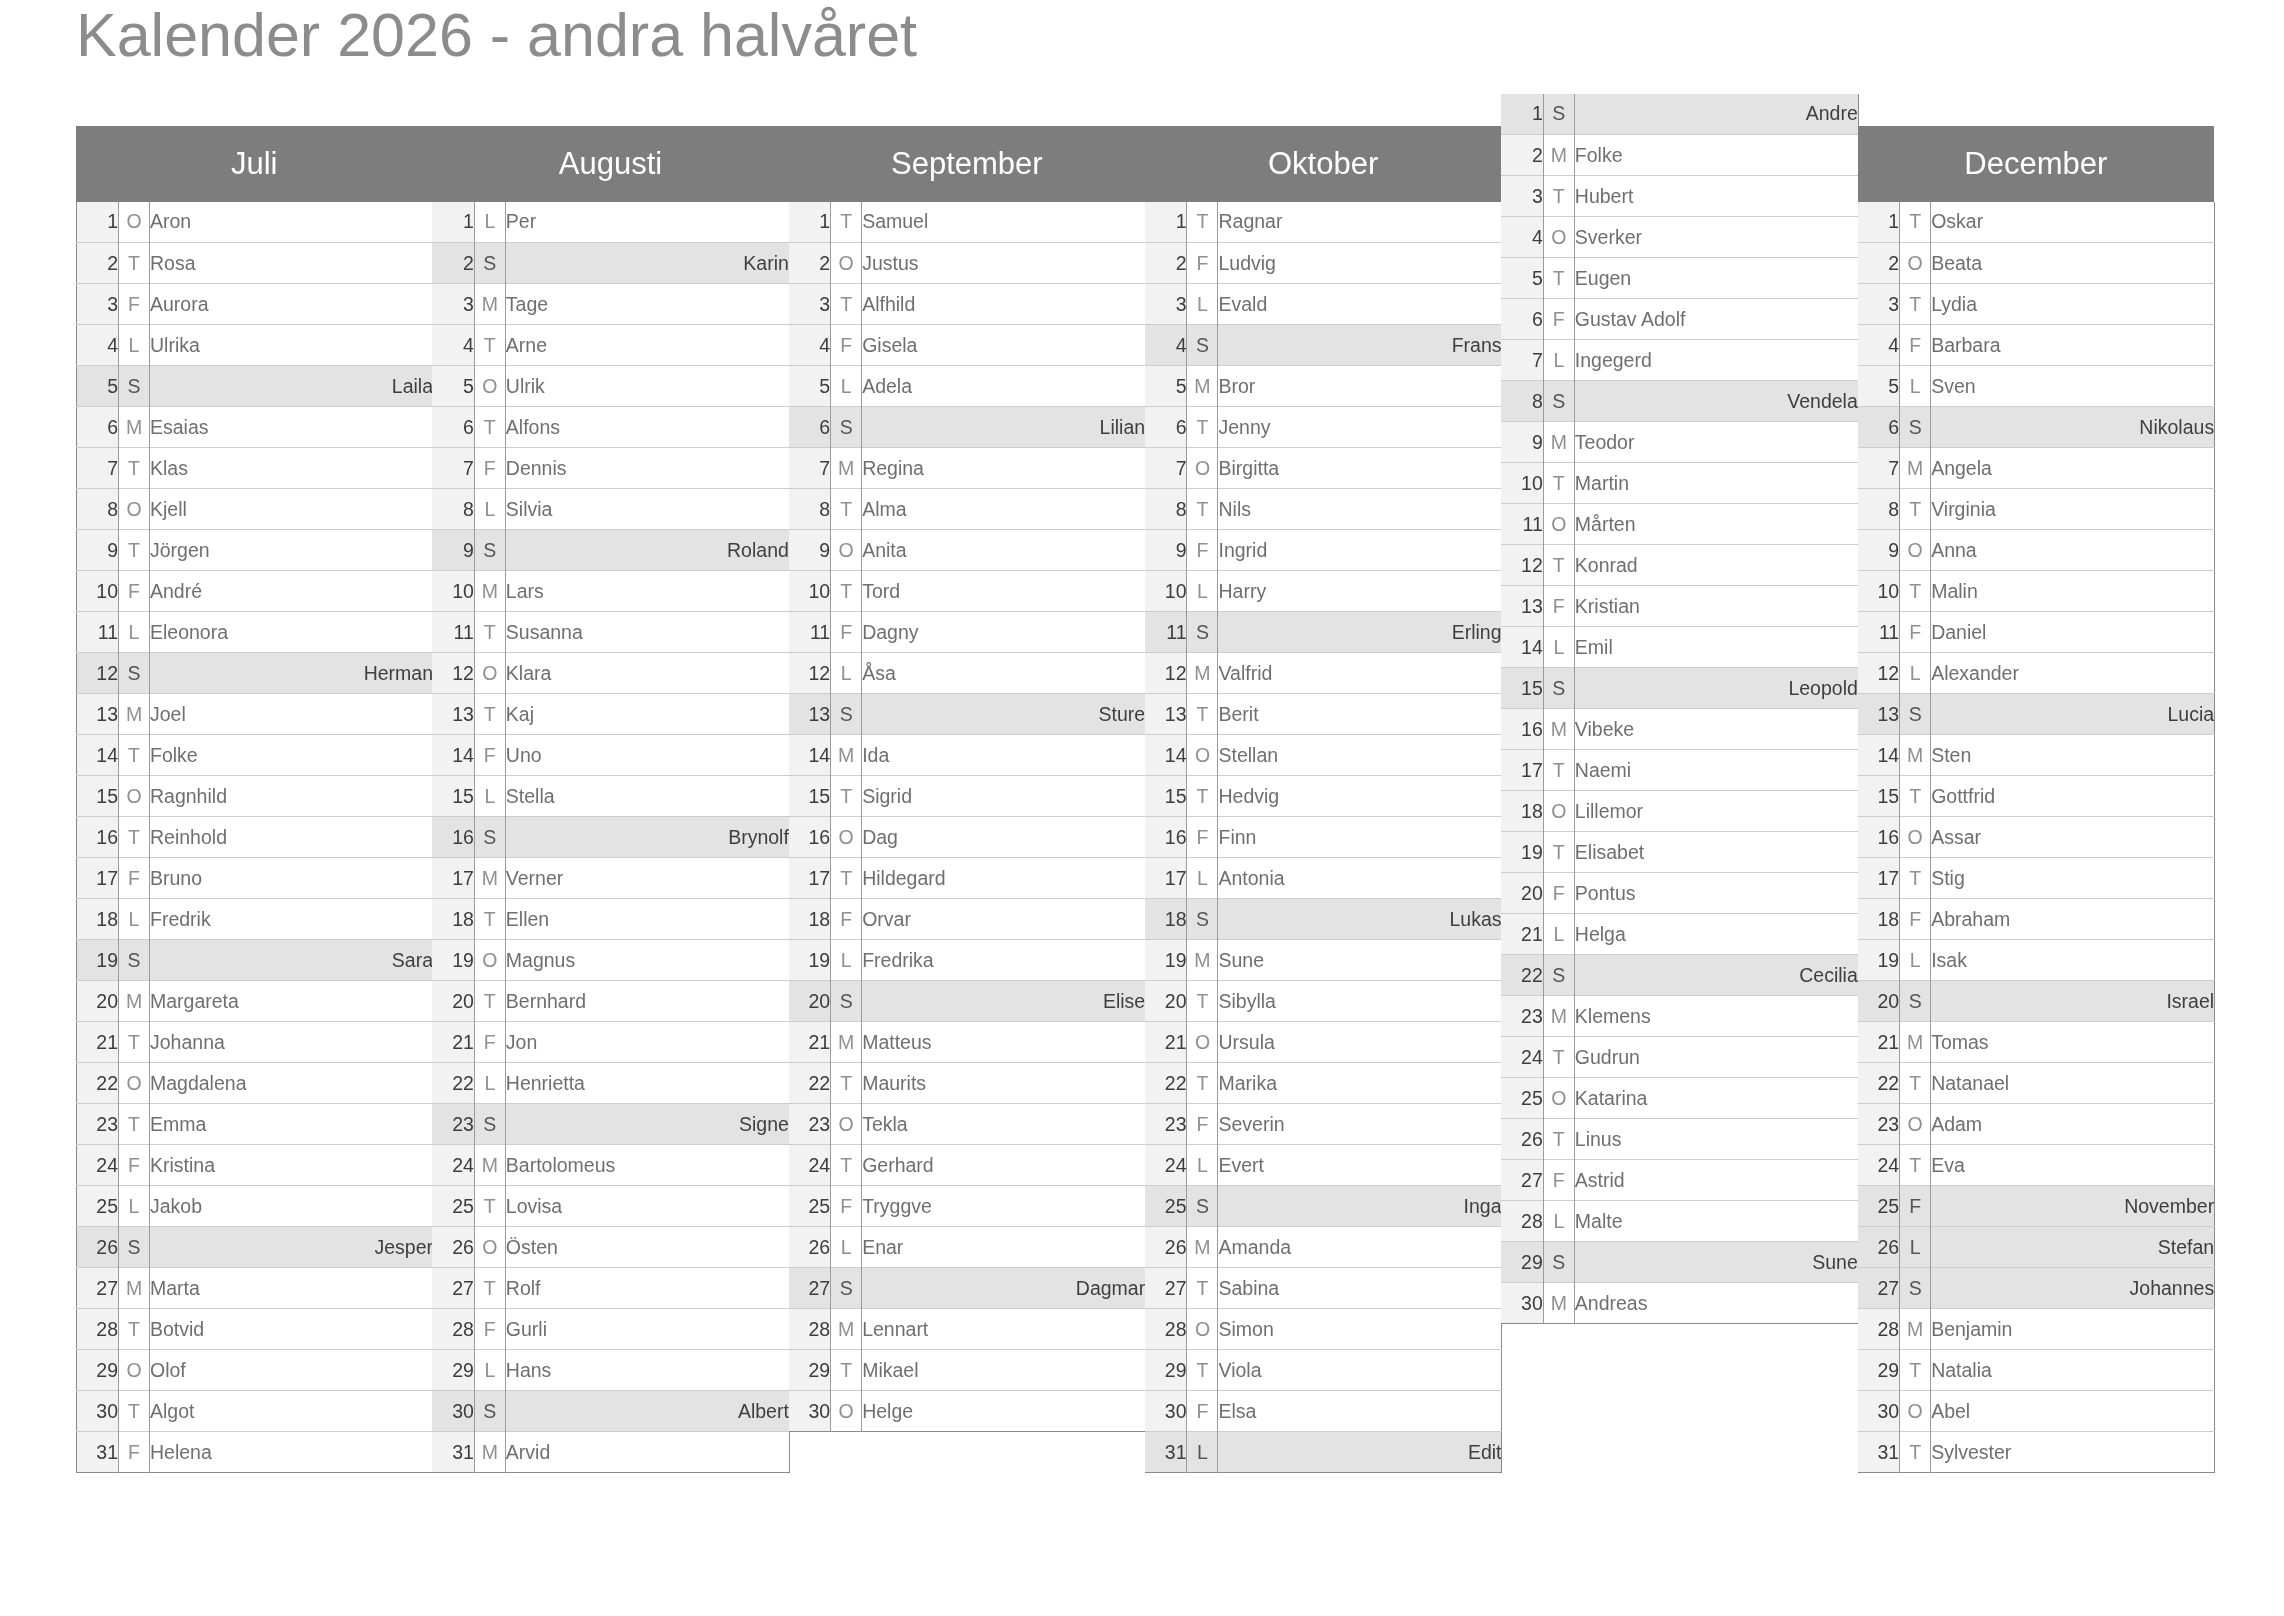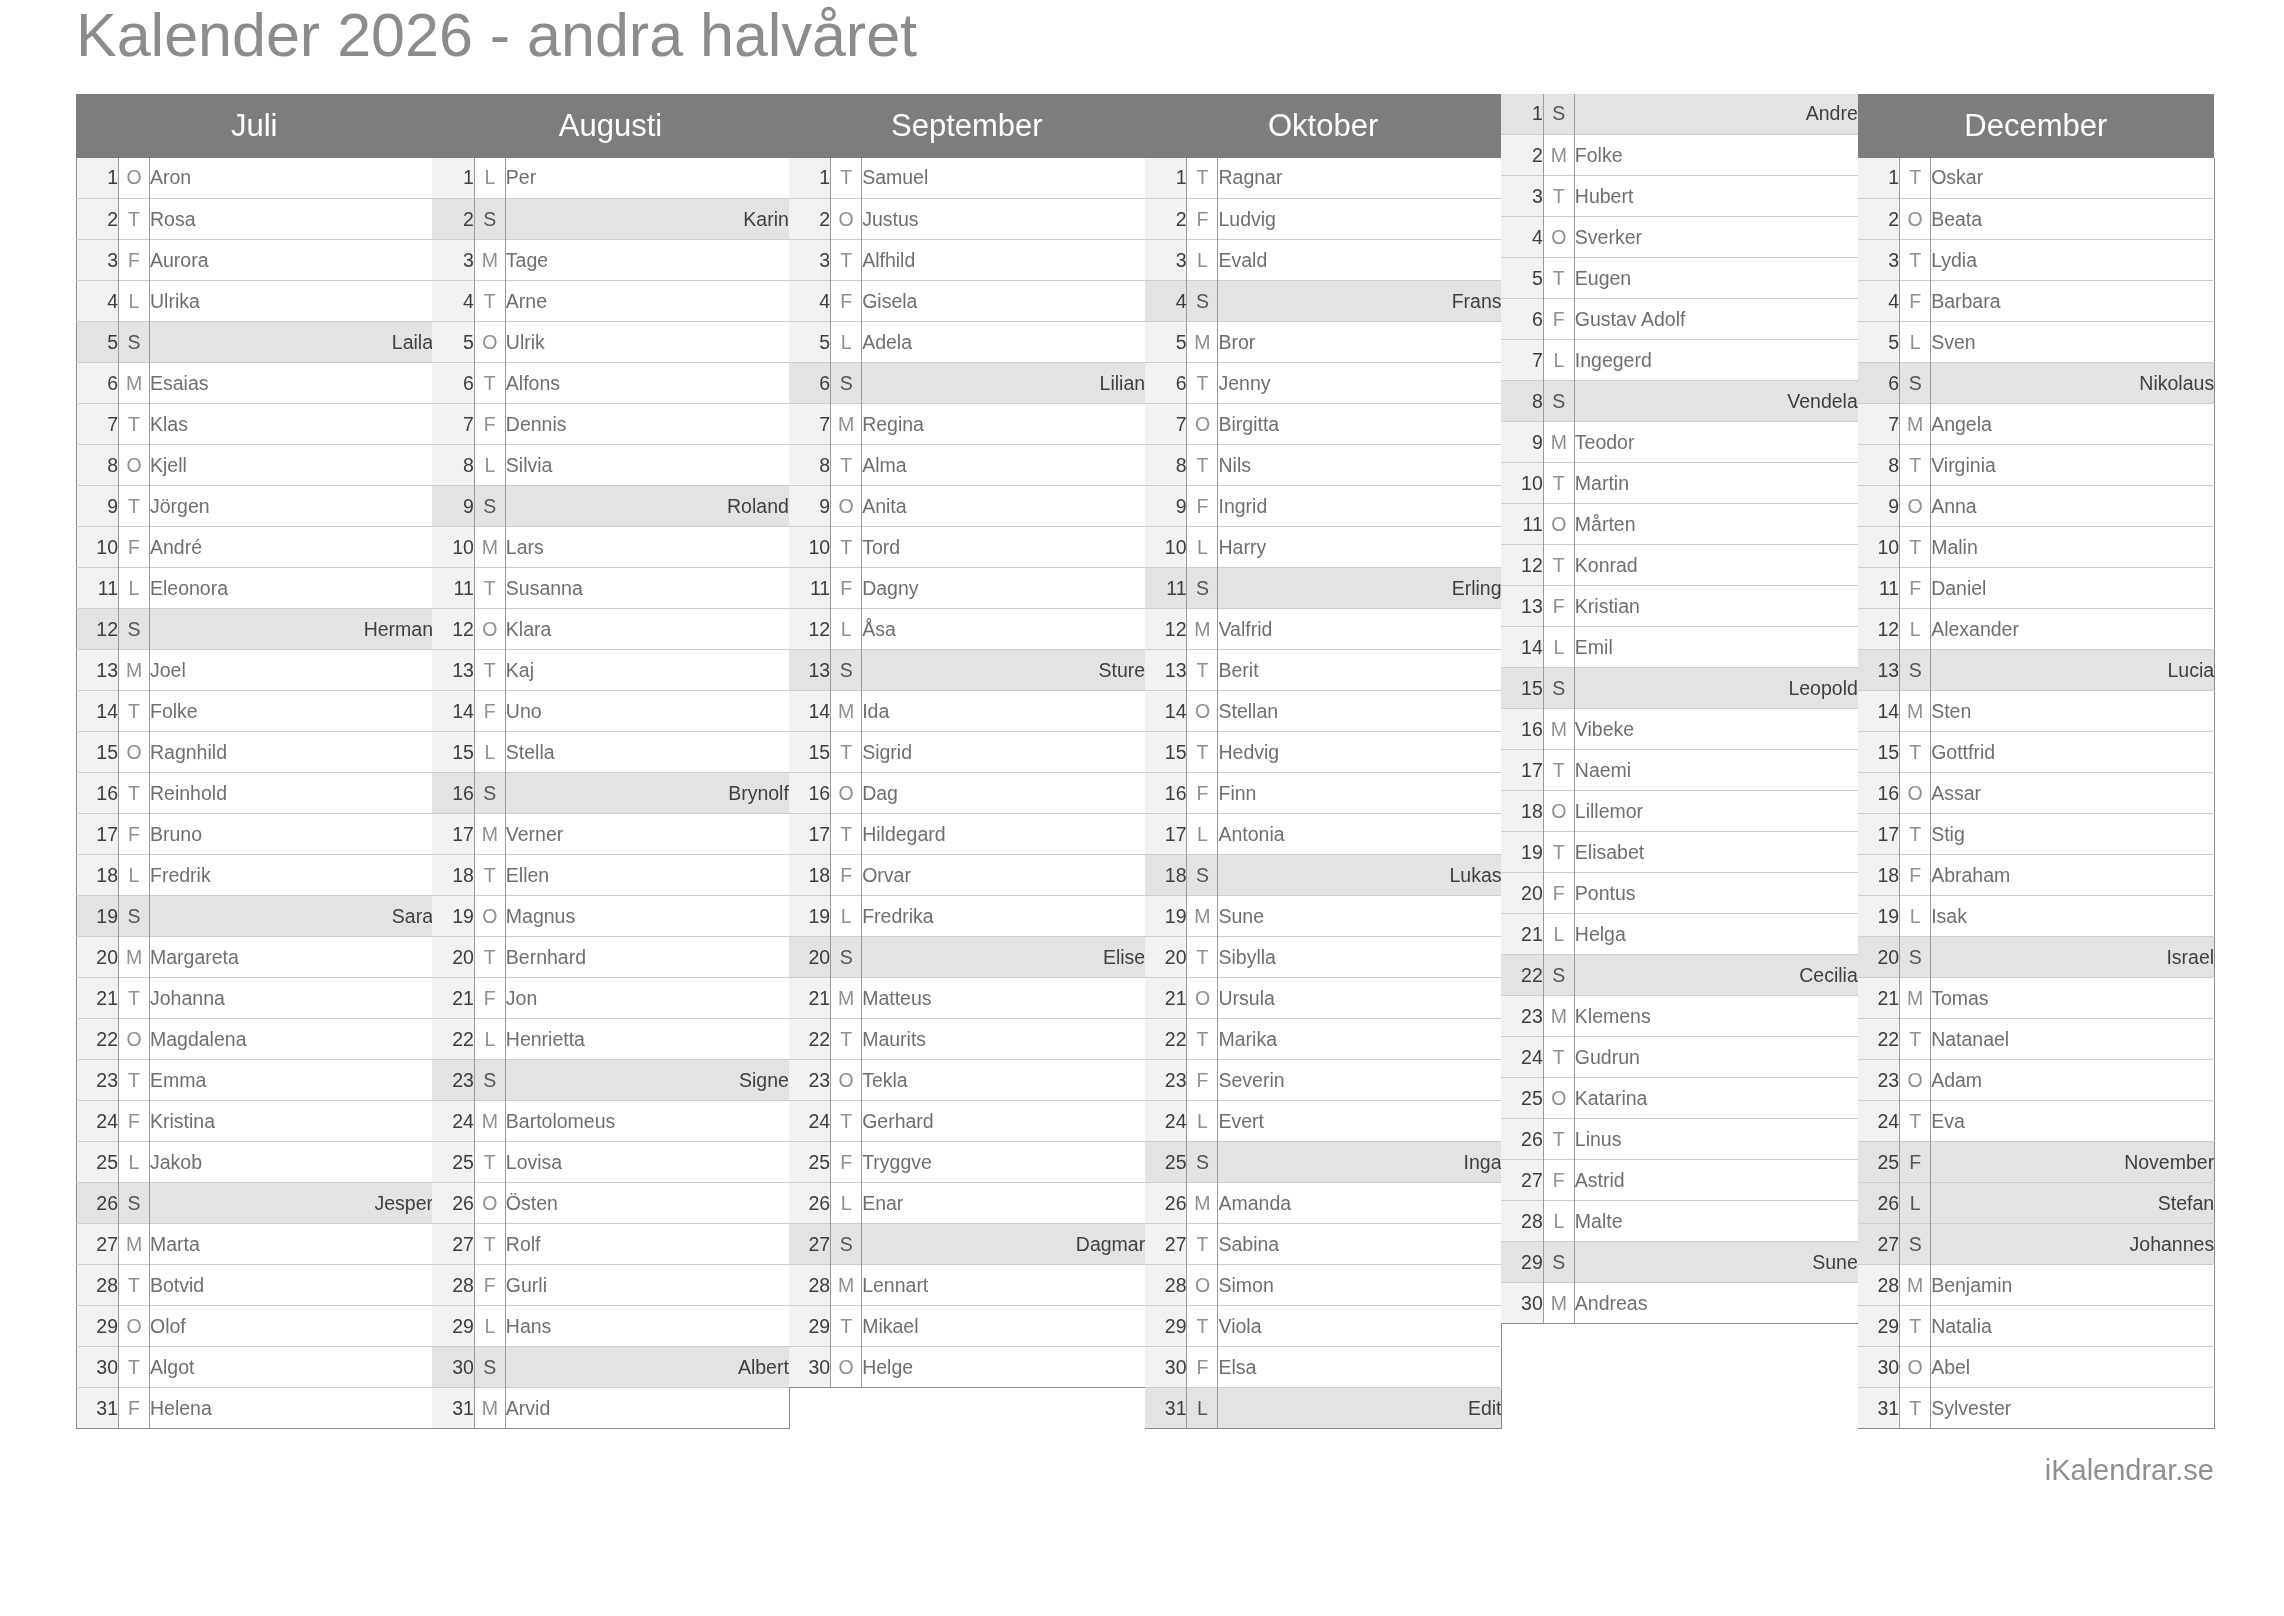--- a/index.html
+++ b/index.html
@@ -32,27 +32,28 @@
   .months {
     display: flex;
     margin-top: 23.4px;
     align-items: flex-start;
   }
   .month {
     flex: 1 1 0;
     min-width: 0;
   }
   .mhead {
-    height: 64px;
+    height: 76px;
     background: #7d7d7d;
     color: #ffffff;
     font-size: 31px;
     display: flex;
     align-items: center;
     justify-content: center;
+    margin-top: 32px;
   }
   table.mtable {
     border-collapse: collapse;
     width: 100%;
     table-layout: fixed;
     border-right: 1.3px solid #8a8a8a;
     border-bottom: 1.3px solid #8a8a8a;
   }
   .month:first-child table.mtable {
     border-left: 1.3px solid #8a8a8a;
@@ -1096,16 +1097,15 @@
               </tr>
               <tr class="day-row">
                 <td class="c-num">31</td>
                 <td class="c-wd">T</td>
                 <td class="c-name">Sylvester</td>
               </tr>
             </tbody>
           </table>
         </div>
       </div>
-    <div class="footer">iKalendrar.se</div>
   </div>
 </div>
 
 
 </body></html>

